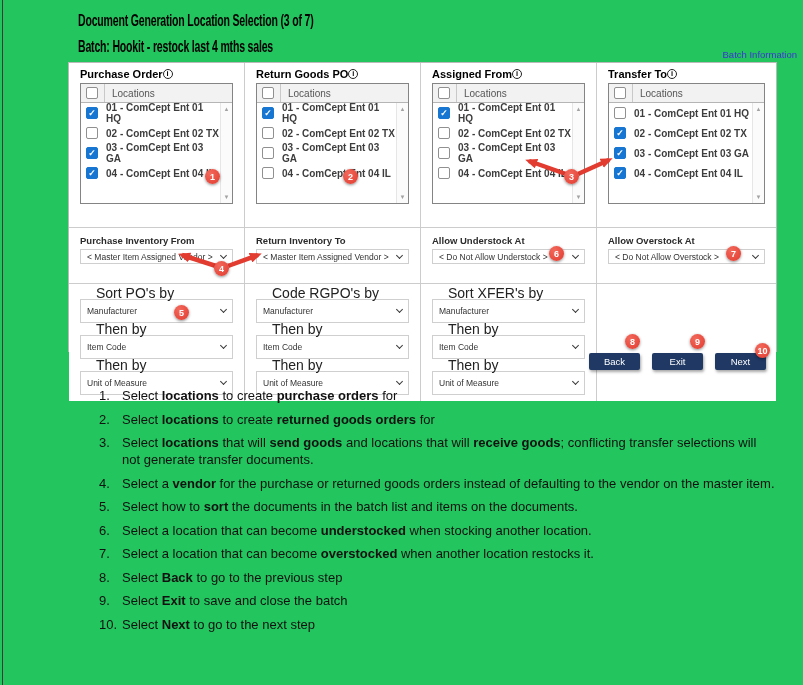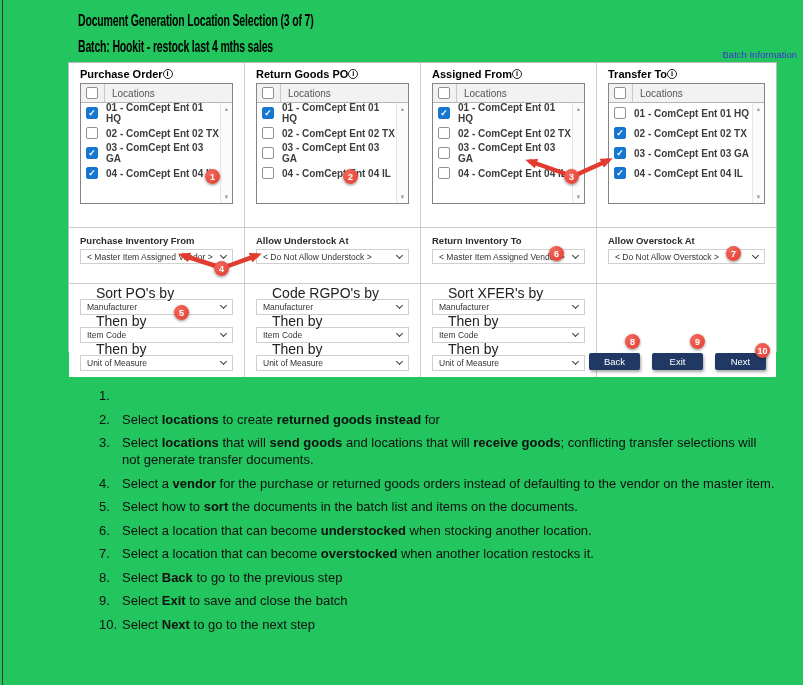--- a/index.html
+++ b/index.html
@@ -44,21 +44,21 @@
   .sb-a{cursor:pointer;line-height:1;}
 
   .dd-label{font-size:9.5px;color:#2b2b2b;margin:2px 0 3px;font-weight:bold;}
   .select{height:15px;border:1px solid #cfcfcf;background:#fff;display:flex;align-items:center;justify-content:space-between;
     padding:0 6px;font-size:8.5px;color:#333;cursor:pointer;}
   .sel-val{white-space:nowrap;overflow:hidden;}
   .chev{width:5px;height:5px;border-right:1.4px solid #3a3a3a;border-bottom:1.4px solid #3a3a3a;
     transform:rotate(45deg);flex:0 0 5px;margin-top:-3px;}
 
   .sort-label{font-size:14px;line-height:10px;color:#222;margin:1px 16px;}
-  .cell.r3 .select{height:16px;margin-bottom:1px;align-items:center;}
+  .cell.r3 .select{height:24px;margin-bottom:1px;align-items:center;}
 
   .btn-row{position:absolute;left:589px;top:353px;display:flex;gap:12px;}
   .nav-btn{width:51px;height:17px;background:var(--button-navy);color:#fff;font-size:9.5px;font-family:inherit;
     border:none;border-radius:2px;box-shadow:1px 2px 3px rgba(0,0,0,.35);cursor:pointer;padding:0;line-height:17px;}
 
   .arrows{position:absolute;left:0;top:0;width:803px;height:685px;pointer-events:none;z-index:5;color:var(--badge-red);}
   .badge{position:absolute;width:15px;height:15px;border-radius:50%;
     background:radial-gradient(circle at 35% 30%, #f2685b, var(--badge-red));
     color:#fff;font-size:9px;font-weight:700;display:flex;align-items:center;justify-content:center;
     box-shadow:0 1px 3px rgba(0,0,0,.45);z-index:6;}
@@ -219,31 +219,31 @@
           </div>
         </div>
       </div>
       <div class="cell r2 c0">
         <div class="dd-label">Purchase Inventory From</div>
         <div class="select">
           <span class="sel-val">&lt; Master Item Assigned Vendor &gt;</span>
           <span class="chev"></span>
         </div>
       </div>
+      <div class="cell r2 c1">
+        <div class="dd-label">Return Inventory To</div>
+        <div class="select">
+          <span class="sel-val">&lt; Master Item Assigned Vendor &gt;</span>
+          <span class="chev"></span>
+        </div>
+      </div>
       <div class="cell r2 c2">
         <div class="dd-label">Allow Understock At</div>
         <div class="select">
           <span class="sel-val">&lt; Do Not Allow Understock &gt;</span>
-          <span class="chev"></span>
-        </div>
-      </div>
-      <div class="cell r2 c1">
-        <div class="dd-label">Return Inventory To</div>
-        <div class="select">
-          <span class="sel-val">&lt; Master Item Assigned Vendor &gt;</span>
           <span class="chev"></span>
         </div>
       </div>
       <div class="cell r2 c3">
         <div class="dd-label">Allow Overstock At</div>
         <div class="select">
           <span class="sel-val">&lt; Do Not Allow Overstock &gt;</span>
           <span class="chev"></span>
         </div>
       </div>
@@ -328,24 +328,25 @@
       <div class="badge" style="left: 549px; top: 246px;">6</div>
       <div class="badge" style="left: 726px; top: 246px;">7</div>
       <div class="badge" style="left: 625px; top: 334px;">8</div>
       <div class="badge" style="left: 690px; top: 334px;">9</div>
       <div class="badge" style="left: 755px; top: 333px; margin-top: 10px;">10</div>
     </div>
 
   <ol class="instructions" id="instructions">
       <li>
         <span class="num">1.</span>
+        <span class="text">Select <b>locations</b> to create <b>purchase orders</b> for</span>
       </li>
       <li>
         <span class="num">2.</span>
-        <span class="text">Select <b>locations</b> to create <b>returned goods instead</b> for</span>
+        <span class="text">Select <b>locations</b> to create <b>returned goods orders</b> for</span>
       </li>
       <li>
         <span class="num">3.</span>
         <span class="text">Select <b>locations</b> that will <b>send goods</b> and locations that will <b>receive goods</b>; conflicting transfer selections will not generate transfer documents.</span>
       </li>
       <li>
         <span class="num">4.</span>
         <span class="text">Select a <b>vendor</b> for the purchase or returned goods orders instead of defaulting to the vendor on the master item.</span>
       </li>
       <li>

